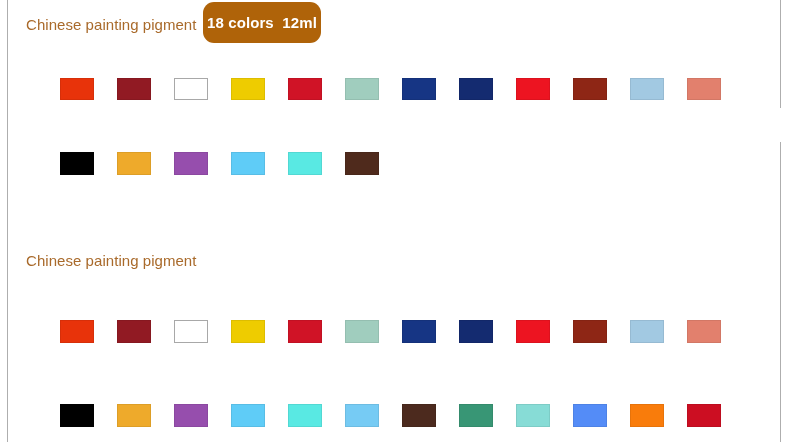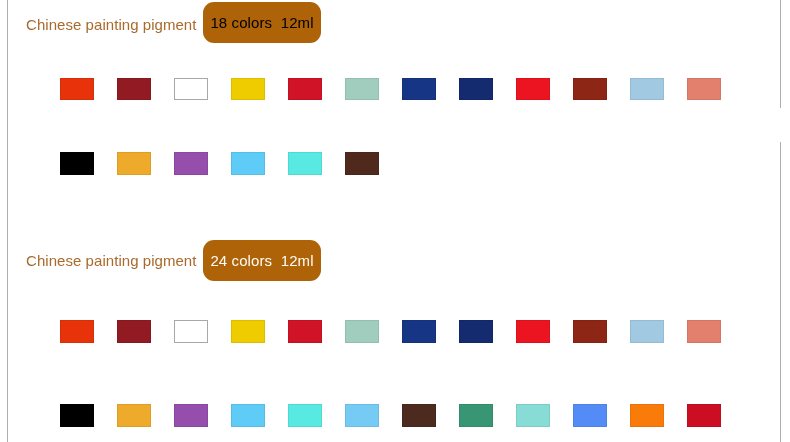--- a/index.html
+++ b/index.html
@@ -67,21 +67,21 @@
 <body>
 
 <div id="page">
 
   <div class="edge" id="edge-left" style="background-color: rgb(174, 174, 174);"></div>
   <div class="edge" id="edge-right-a" style="background-color: rgb(174, 174, 174);"></div>
   <div class="edge" id="edge-right-b" style="background-color: rgb(174, 174, 174);"></div>
 
   <div class="section-title" style="top: 14.8px; color: rgb(169, 106, 43);">Chinese painting pigment</div>
   <div class="badge" style="top: 2.3px; background-color: rgb(175, 99, 9);">
-    <span class="badge-label" style="color: #000000;">18 colors  12ml</span>
+    <span class="badge-label" style="color: #ffffff; font-weight: bold;">18 colors  12ml</span>
   </div>
   <div class="swatch-row" style="top:77.5px">
       <div class="swatch" style="left: 0px; background-color: rgb(232, 51, 10);"></div>
       <div class="swatch" style="left: 57px; background-color: rgb(145, 26, 35);"></div>
       <div class="swatch outlined" style="left: 114px; background-color: rgb(255, 255, 255); border-color: rgb(168, 168, 168);"></div>
       <div class="swatch" style="left: 171px; background-color: rgb(238, 204, 0);"></div>
       <div class="swatch" style="left: 228px; background-color: rgb(208, 19, 38);"></div>
       <div class="swatch" style="left: 285px; background-color: rgb(160, 205, 190);"></div>
       <div class="swatch" style="left: 342px; background-color: rgb(22, 53, 132);"></div>
       <div class="swatch" style="left: 399px; background-color: rgb(20, 43, 112);"></div>
@@ -93,23 +93,20 @@
   <div class="swatch-row" style="top:152.4px">
       <div class="swatch" style="left: 0px; background-color: rgb(0, 0, 0);"></div>
       <div class="swatch" style="left: 57px; background-color: rgb(238, 170, 43);"></div>
       <div class="swatch" style="left: 114px; background-color: rgb(150, 78, 173);"></div>
       <div class="swatch" style="left: 171px; background-color: rgb(95, 204, 247);"></div>
       <div class="swatch" style="left: 228px; background-color: rgb(89, 233, 227);"></div>
       <div class="swatch" style="left: 285px; background-color: rgb(79, 42, 28);"></div>
     </div>
 
   <div class="section-title" style="top: 251px; color: rgb(169, 106, 43);">Chinese painting pigment</div>
-  <div class="badge" style="top: 240.3px; background-color: rgb(175, 99, 9);">
-    <span class="badge-label" style="color: rgb(255, 253, 246);">24 colors  12ml</span>
-  </div>
   <div class="swatch-row" style="top:320.4px">
       <div class="swatch" style="left: 0px; background-color: rgb(232, 51, 10);"></div>
       <div class="swatch" style="left: 57px; background-color: rgb(145, 26, 35);"></div>
       <div class="swatch outlined" style="left: 114px; background-color: rgb(255, 255, 255); border-color: rgb(168, 168, 168);"></div>
       <div class="swatch" style="left: 171px; background-color: rgb(238, 204, 0);"></div>
       <div class="swatch" style="left: 228px; background-color: rgb(208, 19, 38);"></div>
       <div class="swatch" style="left: 285px; background-color: rgb(160, 205, 190);"></div>
       <div class="swatch" style="left: 342px; background-color: rgb(22, 53, 132);"></div>
       <div class="swatch" style="left: 399px; background-color: rgb(20, 43, 112);"></div>
       <div class="swatch" style="left: 456px; background-color: rgb(237, 20, 33);"></div>

